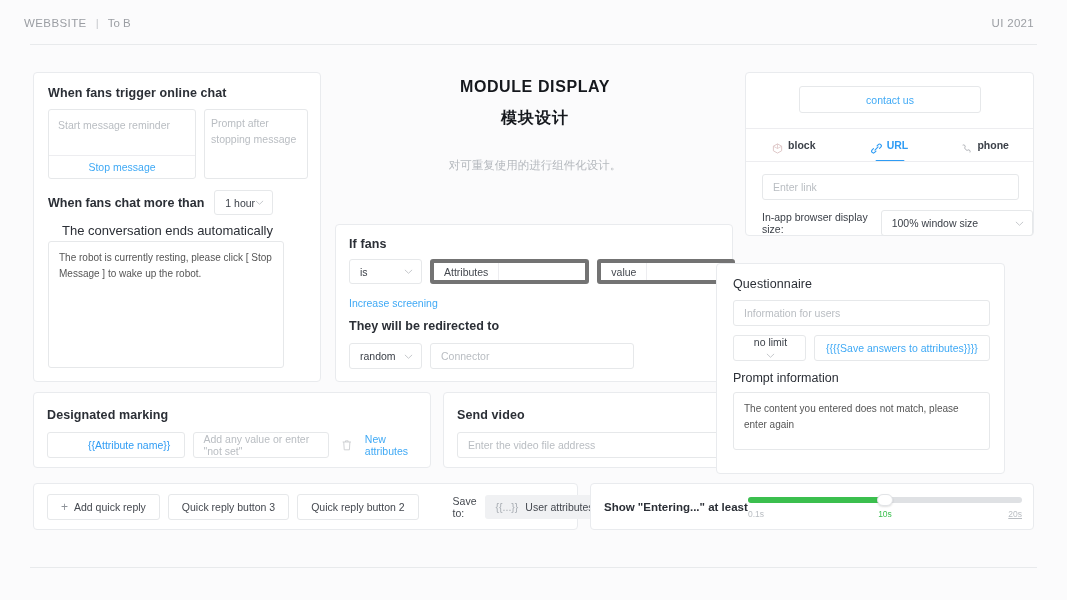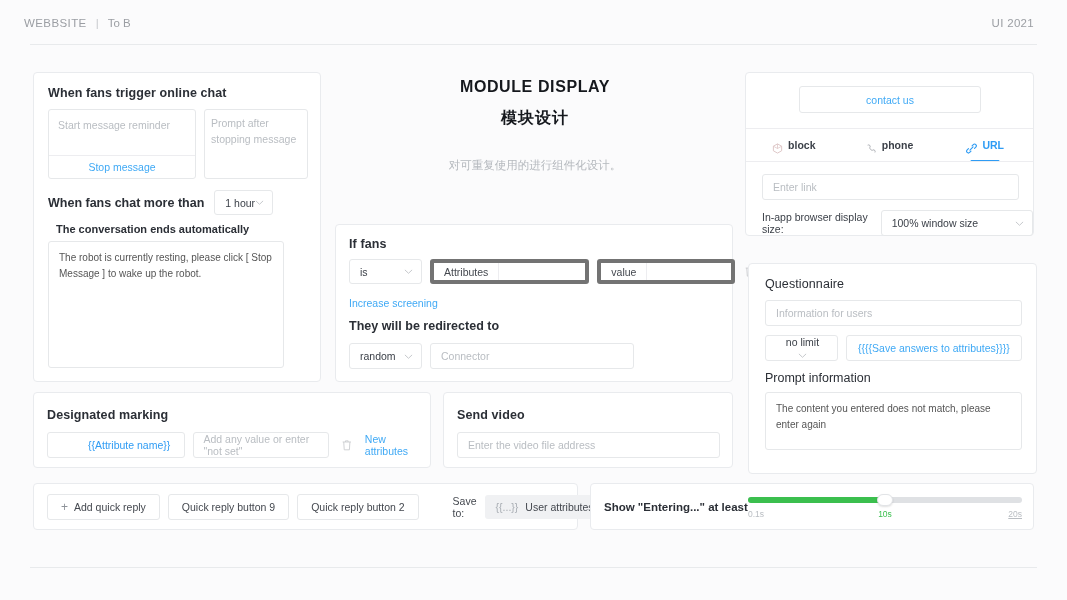--- a/index.html
+++ b/index.html
@@ -77,21 +77,21 @@
   }
   .msgbox-right {
     position: absolute; left: 170px; top: 36px; width: 104px; height: 70px;
     border: 1px solid #e6e8ea; border-radius: 3px; background: #fff;
     padding: 6px;
   }
   .msgbox-right .ph { line-height: 1.5; display: block; }
   .row-chatmore { position: absolute; left: 14px; top: 117px; display: flex; align-items: center; gap: 10px; }
   .row-chatmore .lbl { font-size: 12.5px; font-weight: bold; color: #2b2f36; }
   #sel-hour { width: 59px; height: 25px; }
-  .lbl-endauto { position: absolute; left: 22px; top: 150px; font-size: 11px; font-weight: bold; color: #2b2f36; }
+  .lbl-endauto { position: absolute; left: 28px; top: 150px; font-size: 13px; font-weight: normal; color: #2b2f36; }
   #ta-robot { position: absolute; left: 14px; top: 168px; width: 236px; height: 127px; }
 
   
   .hero { position: absolute; left: 335px; top: 78px; width: 400px; text-align: center; }
   .hero .t-en { font-size: 16px; font-weight: bold; letter-spacing: .6px; color: #15181d; }
   .hero .t-cn { font-size: 16px; font-weight: bold; margin-top: 12px; color: #15181d; letter-spacing: 1px; }
   .hero .t-desc { margin-top: 26px; font-size: 11.5px; line-height: 1.75; color: #b4b8bd; }
 
   
   #card-iffans { left: 335px; top: 224px; width: 398px; height: 158px; }
@@ -149,21 +149,21 @@
     position: absolute; bottom: -1px; left: 50%; transform: translateX(-50%);
     width: 29px; height: 2px; background: #2f9cf4; border-radius: 1px;
   }
   .tabrule2 { position: absolute; left: 0; top: 88px; width: 100%; height: 1px; background: #ededf0; }
   #inp-link { position: absolute; left: 16px; top: 101px; width: 257px; height: 26px; }
   .inapp-row { position: absolute; left: 16px; top: 137px; display: flex; align-items: center; gap: 9px; }
   .inapp-row .lbl { font-size: 10.5px; color: #3c4149; }
   #sel-winsize { width: 177px; height: 26px; }
 
   
-  #card-quest { left: 748px; top: 263px; width: 289px; height: 211px; }
+  #card-quest { left: 716px; top: 263px; width: 289px; height: 211px; }
   #card-quest .card-title { position: absolute; left: 16px; top: 13px; font-size: 12.5px; font-weight: normal; color: #2b2f36; }
   #inp-info { position: absolute; left: 16px; top: 36px; width: 257px; height: 26px; }
   .quest-row { position: absolute; left: 16px; top: 71px; display: flex; align-items: center; gap: 8px; }
   #sel-nolimit { width: 73px; height: 26px; flex-direction: column; }
   #inp-saveattr { width: 176px; height: 26px; justify-content: center; color: #3fa9f5; }
   .lbl-prompt { position: absolute; left: 16px; top: 107px; font-size: 12.5px; color: #2b2f36; }
   #ta-prompt { position: absolute; left: 16px; top: 128px; width: 257px; height: 58px; }
 
   
   #card-quick { left: 33px; top: 483px; width: 545px; height: 47px; }
@@ -343,39 +343,39 @@
       <div class="tab">
         <span class="ticon">
           <svg viewBox="0 0 12 12" width="11" height="11">
             <path d="M6 1 L10.5 3.5 V8.5 L6 11 L1.5 8.5 V3.5 Z" fill="none" stroke="#c49a9a" stroke-width="1"></path>
             <path d="M6 1 V6 M6 6 L1.5 3.5 M6 6 L10.5 3.5" fill="none" stroke="#c49a9a" stroke-width=".8"></path>
           </svg>
         </span>
         <span class="tlabel">block</span>
       </div>
 
-      <div class="tab">
-        <span class="ticon">
-          <svg viewBox="0 0 12 12" width="11" height="11">
-            <path d="M2.2 2.2 C2.2 2.2 3.3 1.7 3.9 2.4 C4.4 3 4.8 3.9 4.5 4.4 C4.2 4.9 3.9 5.1 4.2 5.8 C4.6 6.8 5.4 7.6 6.3 7.9 C7 8.2 7.2 7.8 7.7 7.5 C8.2 7.2 9.1 7.7 9.7 8.2 C10.4 8.8 9.9 9.9 9.9 9.9" fill="none" stroke="#6b7078" stroke-width="1" stroke-linecap="round"></path>
-          </svg>
-        </span>
-        <span class="tlabel">phone</span>
-      </div>
-
       <div class="tab active">
         <span class="ticon">
           <svg viewBox="0 0 12 12" width="11" height="11">
             <path d="M4.3 7.7 L7.7 4.3" stroke="#2f9cf4" stroke-width="1.2" fill="none" stroke-linecap="round"></path>
             <path d="M6.6 3.1 L8 1.7 a1.9 1.9 0 0 1 2.7 2.7 L9.3 5.8" stroke="#2f9cf4" stroke-width="1.2" fill="none" stroke-linecap="round"></path>
             <path d="M5.4 8.9 L4 10.3 a1.9 1.9 0 0 1 -2.7 -2.7 L2.7 6.2" stroke="#2f9cf4" stroke-width="1.2" fill="none" stroke-linecap="round"></path>
           </svg>
         </span>
         <span class="tlabel">URL</span>
         <span class="underline"></span>
+      </div>
+
+      <div class="tab">
+        <span class="ticon">
+          <svg viewBox="0 0 12 12" width="11" height="11">
+            <path d="M2.2 2.2 C2.2 2.2 3.3 1.7 3.9 2.4 C4.4 3 4.8 3.9 4.5 4.4 C4.2 4.9 3.9 5.1 4.2 5.8 C4.6 6.8 5.4 7.6 6.3 7.9 C7 8.2 7.2 7.8 7.7 7.5 C8.2 7.2 9.1 7.7 9.7 8.2 C10.4 8.8 9.9 9.9 9.9 9.9" fill="none" stroke="#6b7078" stroke-width="1" stroke-linecap="round"></path>
+          </svg>
+        </span>
+        <span class="tlabel">phone</span>
       </div>
     </div>
     <div class="tabrule2"></div>
 
     <div class="field" id="inp-link">
       <span class="ph">Enter link</span>
     </div>
 
     <div class="inapp-row">
       <span class="lbl">In-app browser display size:</span>
@@ -412,21 +412,21 @@
     <div class="lbl-prompt">Prompt information</div>
     <div class="textarea" id="ta-prompt">The content you entered does not match, please enter again</div>
   </div>
 
   <div class="card" id="card-quick">
     <div class="quick-inner">
       <div class="qbtn">
         <span class="plus">+</span>
         <span>Add quick reply</span>
       </div>
-      <div class="qbtn">Quick reply button 9</div>
+      <div class="qbtn">Quick reply button 3</div>
       <div class="qbtn">Quick reply button 2</div>
 
       <div class="saveto">
         <span class="lbl">Save to:</span>
         <div id="chip-userattr">
           <span class="brace">{{...}}</span>
           <span>User attributes</span>
         </div>
         <div class="toggle">
           <div class="knob"></div>

